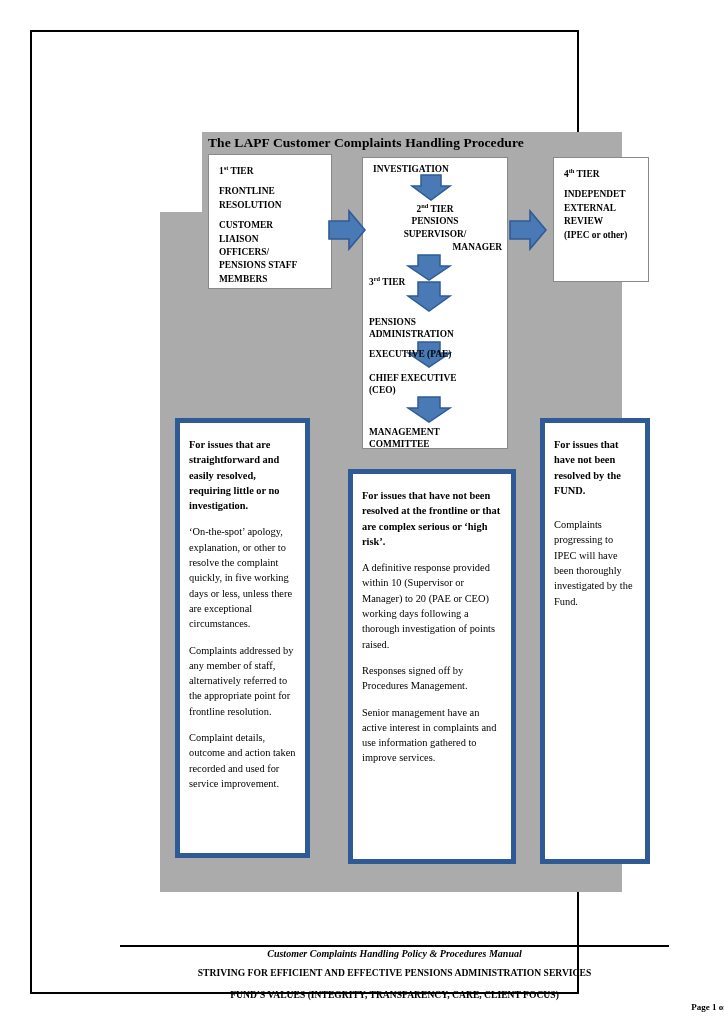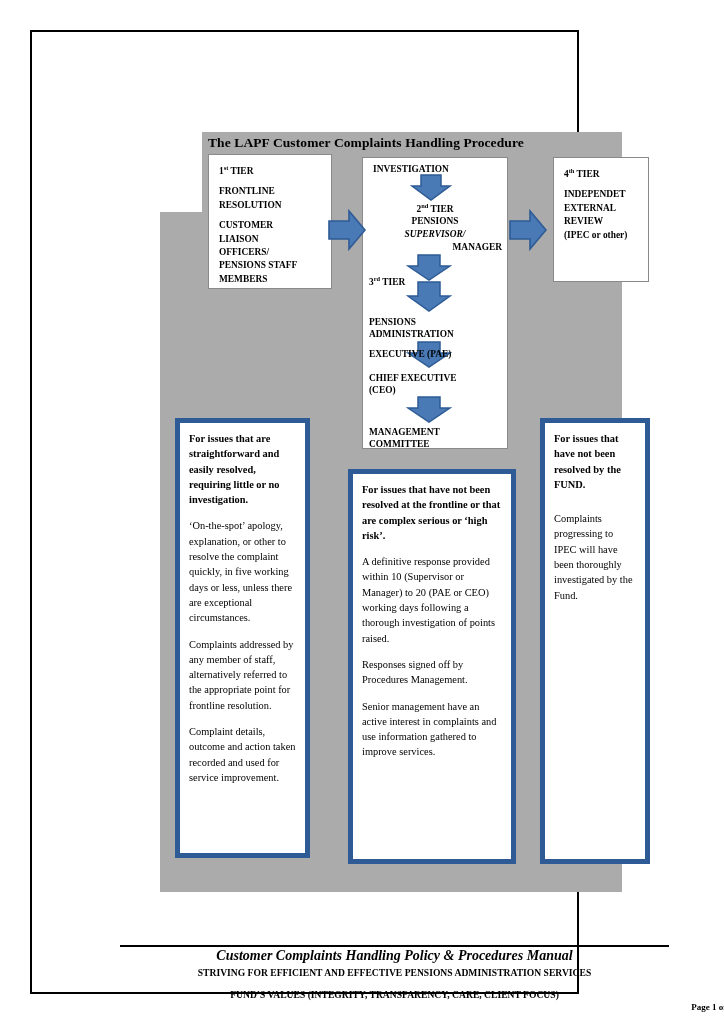--- a/index.html
+++ b/index.html
@@ -31,34 +31,34 @@
 
   
   .ctext{position:absolute;font-size:9.4px;font-weight:bold;line-height:1.4;z-index:3;}
 
   
   .arrow-right{position:absolute;width:38px;height:44px;z-index:4;}
   .arrow-down{position:absolute;z-index:2;}
 
   
   .bbox{position:absolute;background:#fff;border:5px solid #2e5b95;box-sizing:border-box;}
-  .bbox .btxt{padding:8px 9px;font-size:10.4px;line-height:1.47;}
+  .bbox .btxt{padding:14px 9px;font-size:10.4px;line-height:1.47;}
   .bbox .btxt p{margin:0 0 11px 0;}
   .bbox .btxt p.b{font-weight:bold;}
   .bbox .btxt p:last-child{margin-bottom:0;}
 
   #bbox-left{left:143px;top:386px;width:135px;height:440px;}
   #bbox-mid{left:316px;top:437px;width:168px;height:395px;}
   #bbox-right{left:508px;top:386px;width:110px;height:446px;}
 
   
   .footer-rule{position:absolute;left:88px;top:913px;width:549px;height:0;
                border-top:2.4px solid #000;}
   .f-line{position:absolute;text-align:center;}
-  #f-manual{left:88px;top:916px;width:549px;font-size:14px;font-weight:bold;
+  #f-manual{left:88px;top:916px;width:549px;font-size:10px;font-weight:bold;
             font-style:italic;}
   #f-striving{left:60px;top:935px;width:605px;font-size:9.6px;font-weight:bold;}
   #f-values{left:60px;top:957px;width:605px;font-size:9.6px;font-weight:bold;}
   #f-page{position:absolute;left:571px;top:970px;width:130px;text-align:right;
           font-size:9px;font-weight:bold;}
 
   sup{font-size:.68em;vertical-align:super;}
 </style>
 </head>
 <body>
@@ -84,21 +84,21 @@
       <div>MEMBERS</div>
     </div>
   </div>
 
   <div class="wbox" id="box-center"></div>
 
   <div class="ctext" style="left:341px;top:131px;">INVESTIGATION</div>
 
   <div class="ctext" style="left:336px;top:170px;width:134px;text-align:center;">2<sup>nd</sup> TIER</div>
   <div class="ctext" style="left:336px;top:183px;width:134px;text-align:center;">PENSIONS</div>
-  <div class="ctext" style="left:336px;top:196px;width:134px;text-align:center;font-style:italic;">SUPERVISOR/</div>
+  <div class="ctext" style="left:336px;top:196px;width:134px;text-align:center;">SUPERVISOR/</div>
   <div class="ctext" style="left:336px;top:209px;width:134px;text-align:right;">MANAGER</div>
 
   <div class="ctext" style="left:337px;top:243px;">3<sup>rd</sup> TIER</div>
 
   <div class="ctext" style="left:337px;top:284px;">PENSIONS</div>
   <div class="ctext" style="left:337px;top:296px;">ADMINISTRATION</div>
   <div class="ctext" style="left:337px;top:316px;">EXECUTIVE (PAE)</div>
 
   <div class="ctext" style="left:337px;top:340px;">CHIEF EXECUTIVE</div>
   <div class="ctext" style="left:337px;top:352px;text-align:right;">(CEO)</div>

